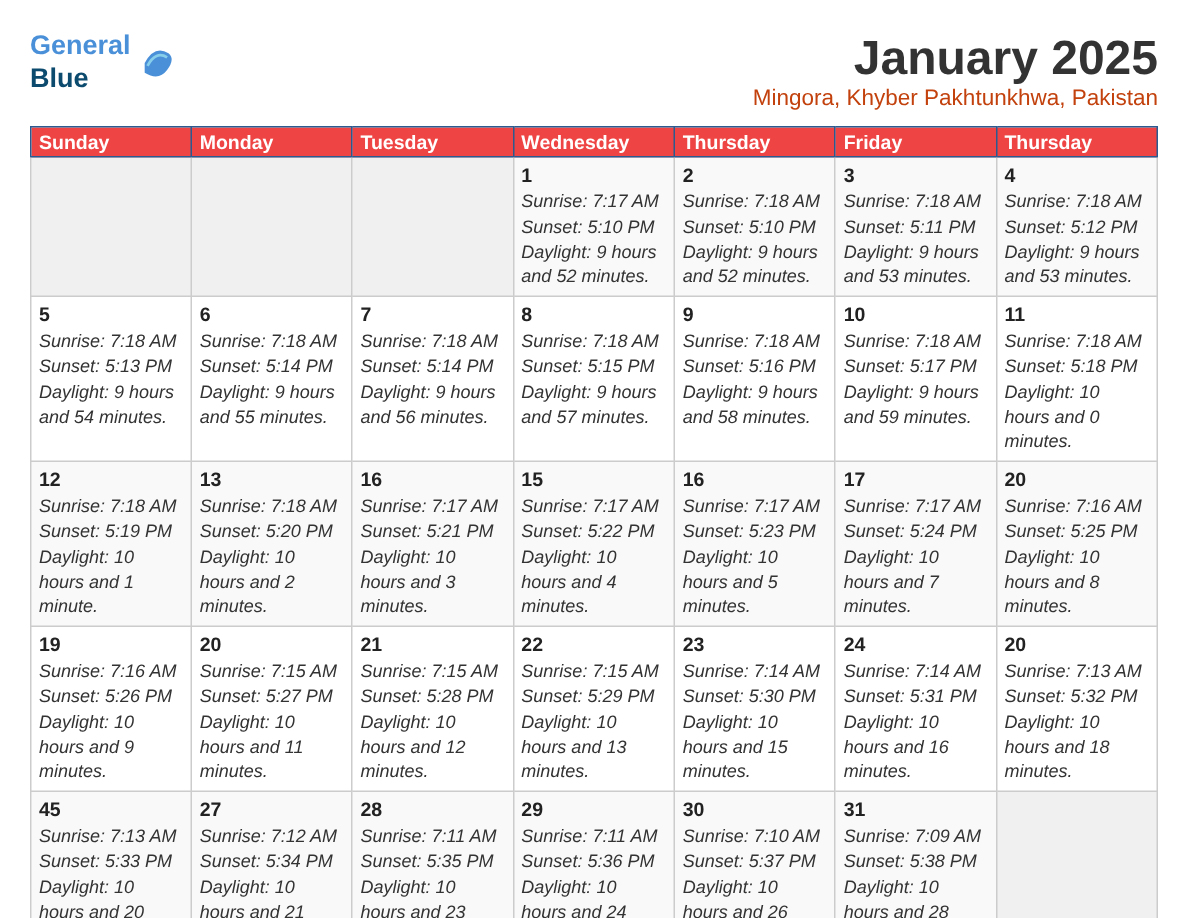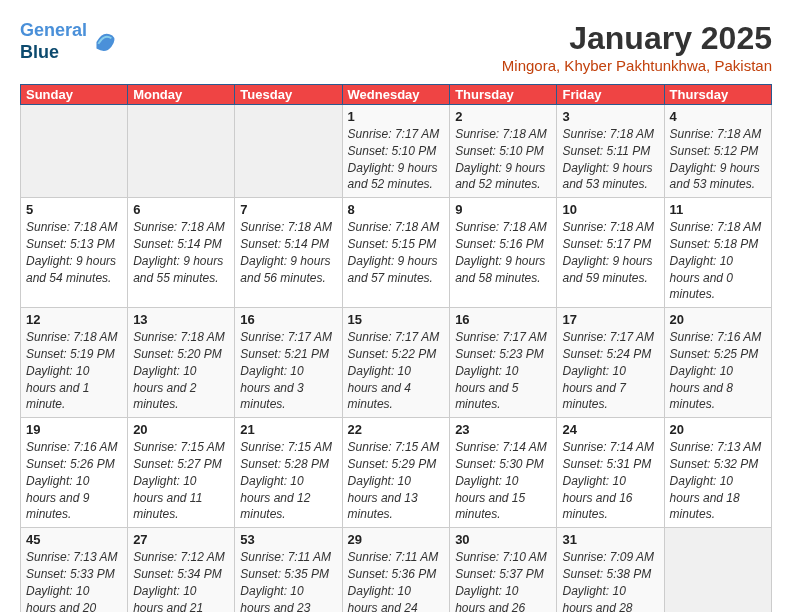--- a/index.html
+++ b/index.html
@@ -236,21 +236,21 @@
       <tr>
         <td>
           <div class="day-number">45</div>
           <div class="day-info">Sunrise: 7:13 AM<br>Sunset: 5:33 PM<br>Daylight: 10 hours and 20 minutes.</div>
         </td>
         <td>
           <div class="day-number">27</div>
           <div class="day-info">Sunrise: 7:12 AM<br>Sunset: 5:34 PM<br>Daylight: 10 hours and 21 minutes.</div>
         </td>
         <td>
-          <div class="day-number">53</div>
+          <div class="day-number">28</div>
           <div class="day-info">Sunrise: 7:11 AM<br>Sunset: 5:35 PM<br>Daylight: 10 hours and 23 minutes.</div>
         </td>
         <td>
           <div class="day-number">29</div>
           <div class="day-info">Sunrise: 7:11 AM<br>Sunset: 5:36 PM<br>Daylight: 10 hours and 24 minutes.</div>
         </td>
         <td>
           <div class="day-number">30</div>
           <div class="day-info">Sunrise: 7:10 AM<br>Sunset: 5:37 PM<br>Daylight: 10 hours and 26 minutes.</div>
         </td>

